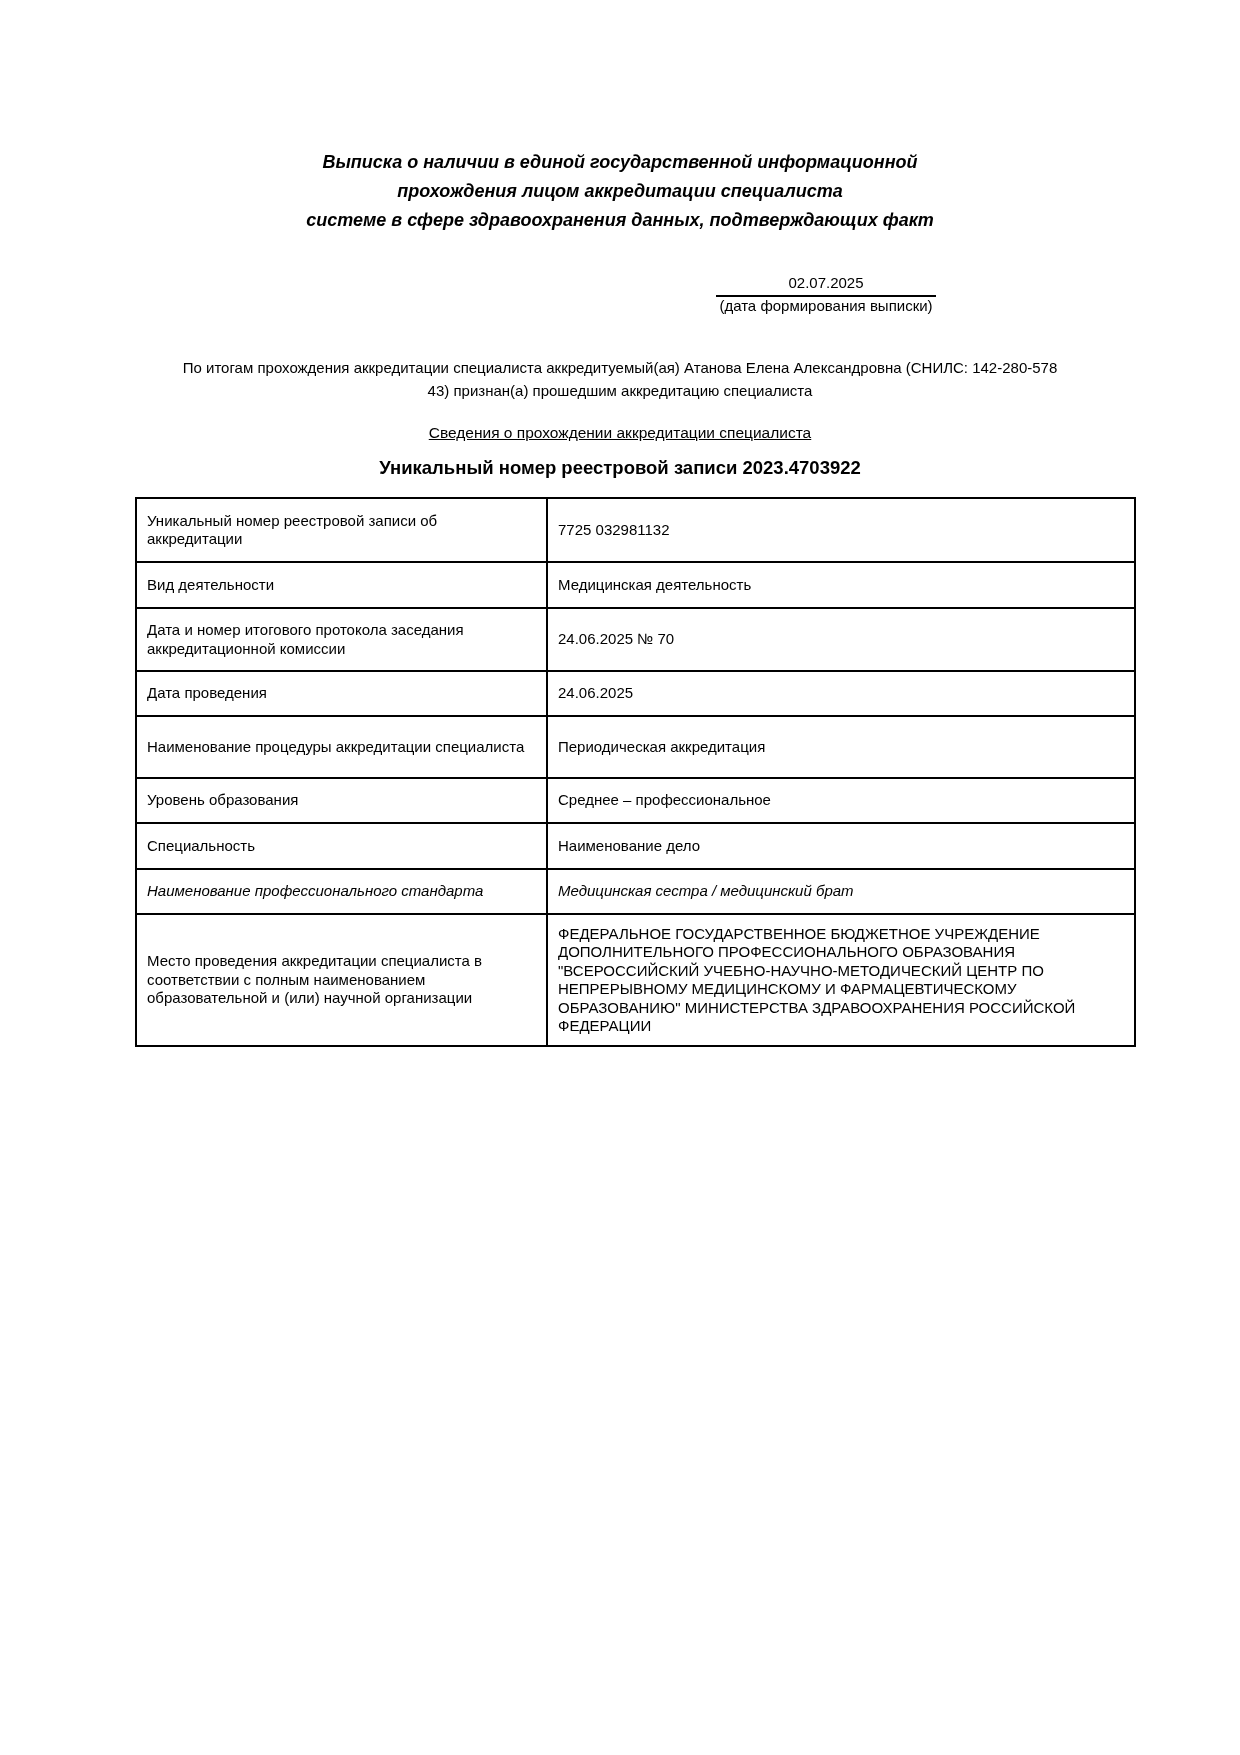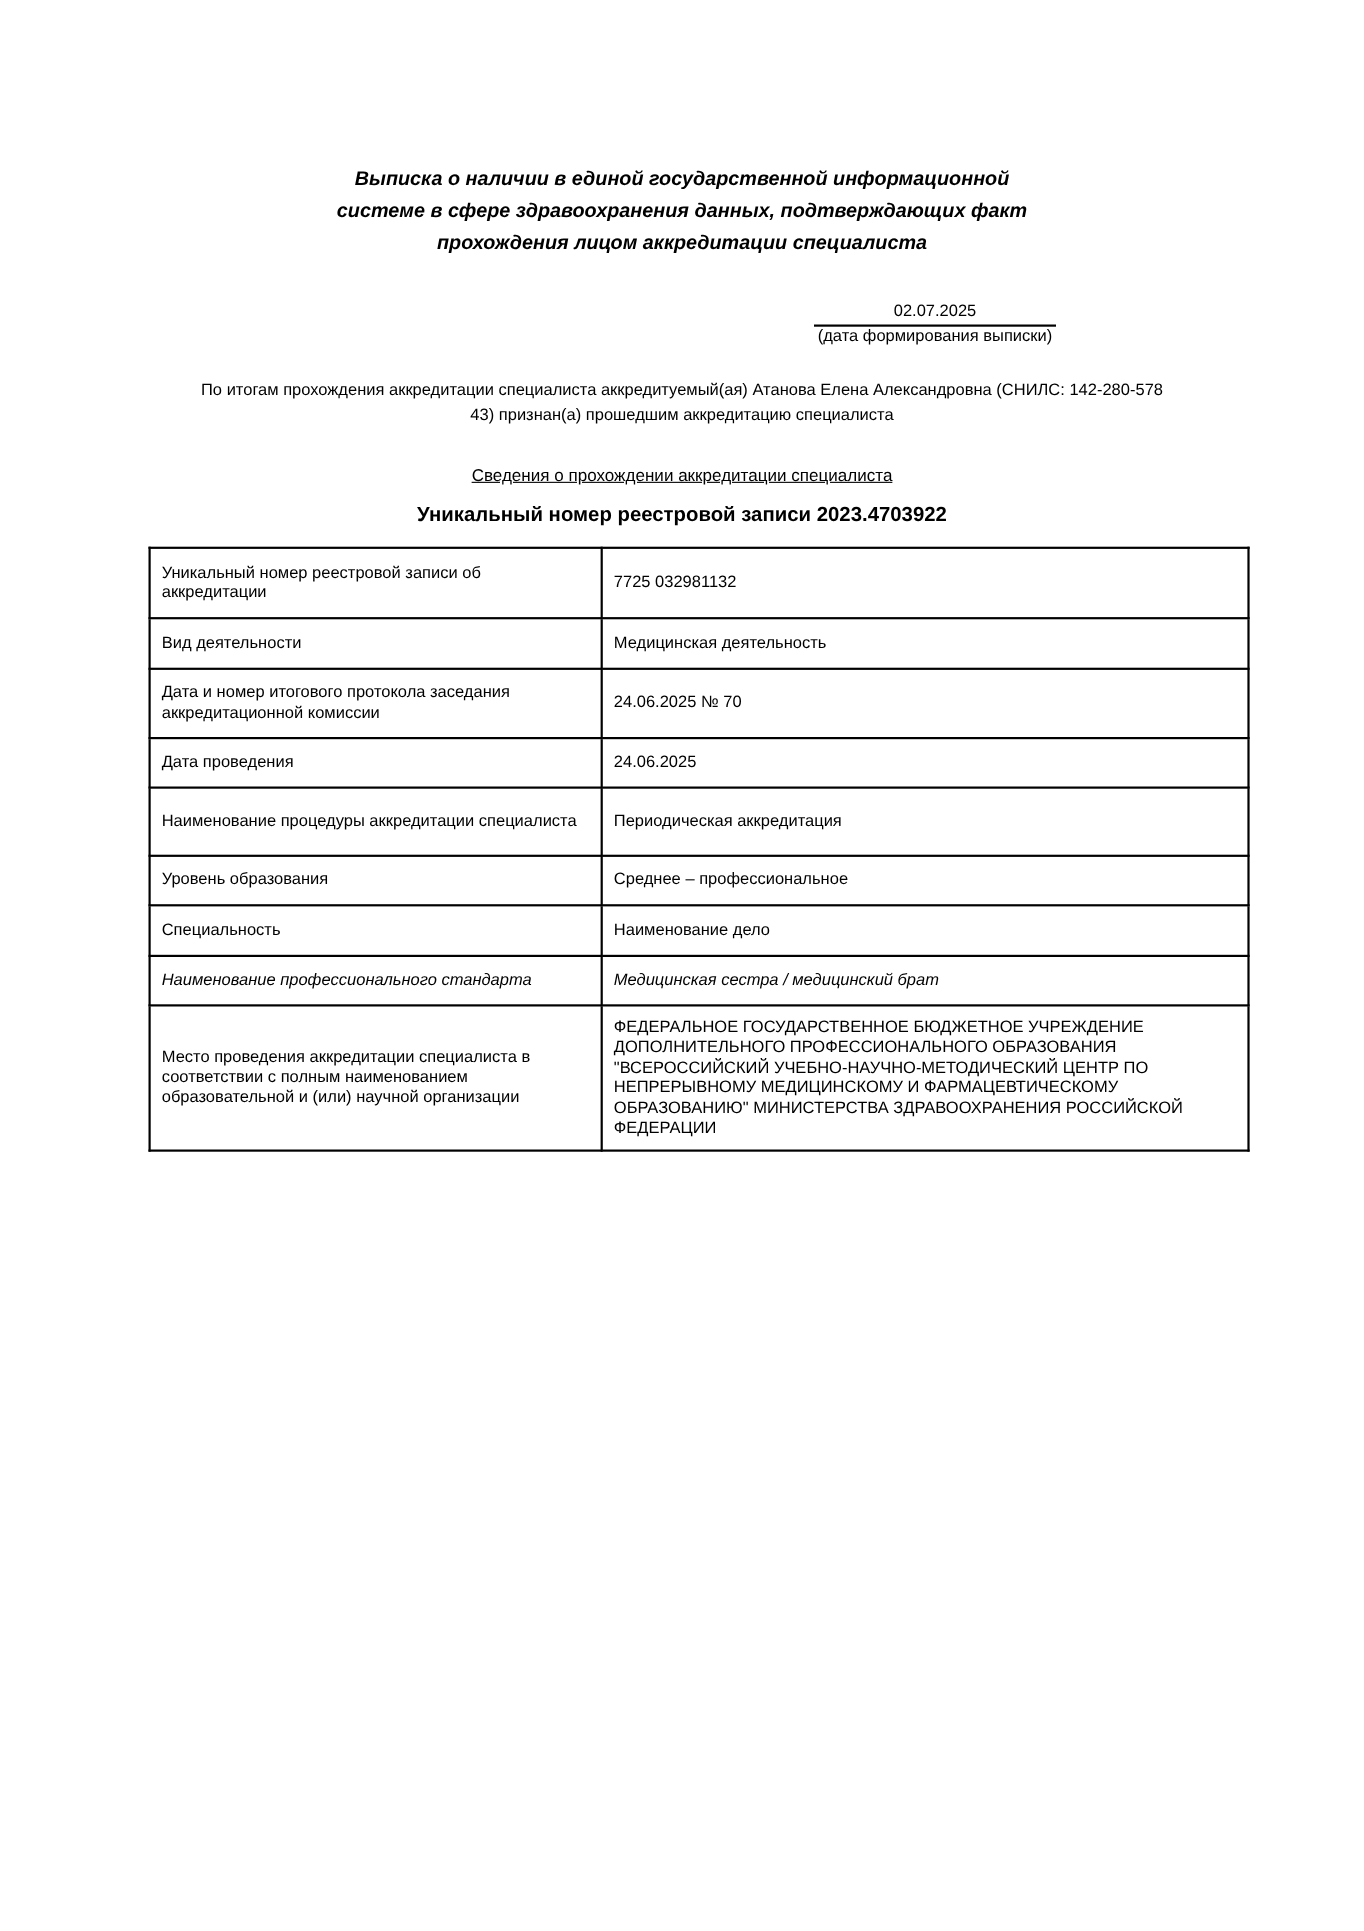--- a/index.html
+++ b/index.html
@@ -32,36 +32,35 @@
 
   
   .date-block {
     position: absolute;
     top: 274px;
     left: 716px;
     width: 220px;
     text-align: center;
     font-size: 15px;
     line-height: 18px;
-    margin-left: 24px;
   }
   .date-value {
     display: block;
     border-bottom: 2px solid #000;
     padding-bottom: 3px;
   }
   .date-caption {
     display: block;
     padding-top: 0;
   }
 
   
   .intro {
     position: absolute;
-    top: 343px;
+    top: 356px;
     left: 0;
     width: 1240px;
     text-align: center;
     font-size: 15px;
     line-height: 23px;
   }
 
   
   .section-heading {
     position: absolute;
@@ -115,22 +114,22 @@
   tr.r9 td { height: 33px; font-style: italic; }
   tr.r10 td { height: 120px; }
 </style>
 </head>
 <body>
 
 <div class="page">
 
   <div class="doc-title">
     <div>Выписка о наличии в единой государственной информационной</div>
+    <div>прохождения лицом аккредитации специалиста</div>
     <div>системе в сфере здравоохранения данных, подтверждающих факт</div>
-    <div>прохождения лицом аккредитации специалиста</div>
   </div>
 
   <div class="date-block">
     <span class="date-value">02.07.2025</span>
     <span class="date-caption">(дата формирования выписки)</span>
   </div>
 
   <div class="intro">
     <div>По итогам прохождения аккредитации специалиста аккредитуемый(ая) Атанова Елена Александровна (СНИЛС: 142-280-578</div>
     <div>43) признан(а) прошедшим аккредитацию специалиста</div>

